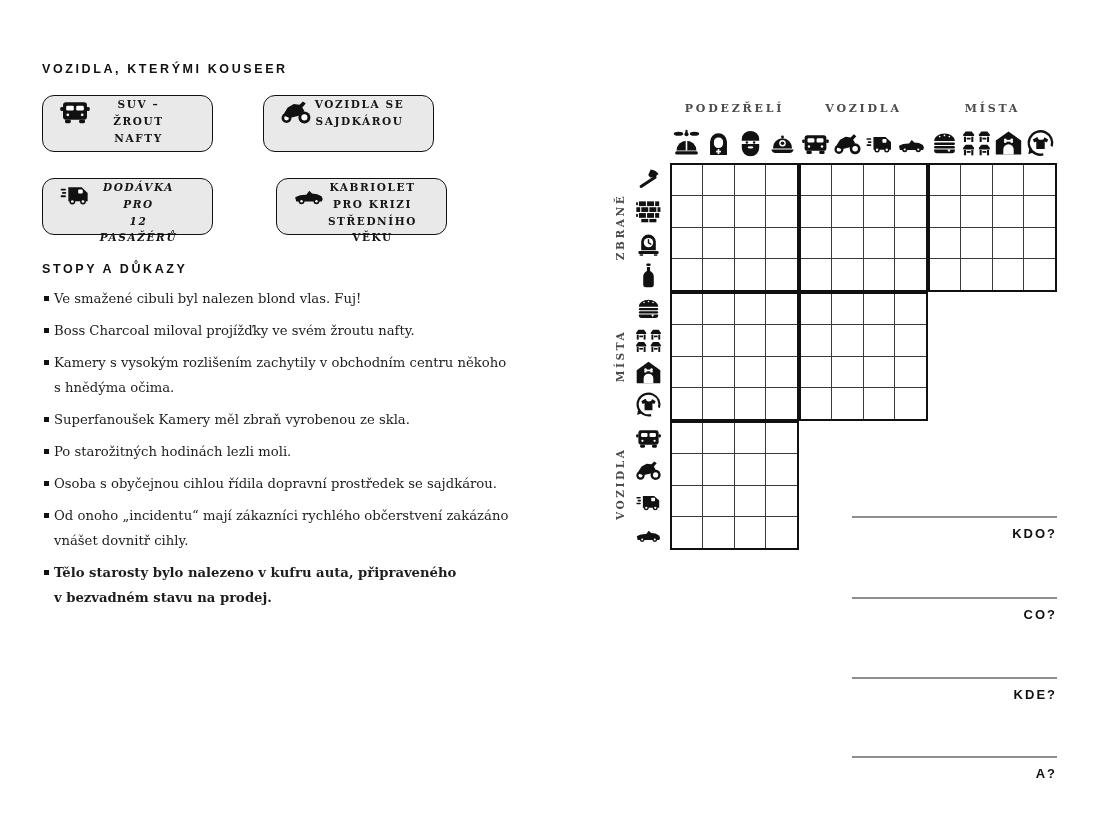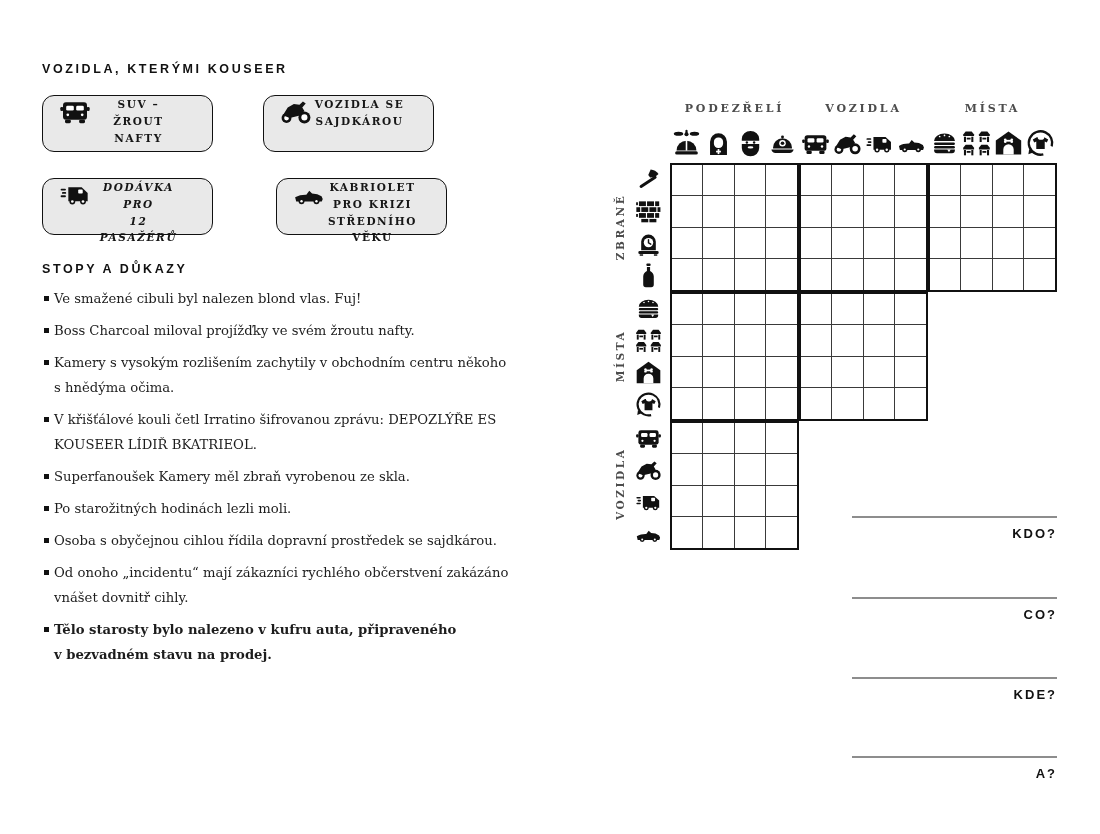--- a/index.html
+++ b/index.html
@@ -266,25 +266,20 @@
         <span class="cb"></span>
         <span class="clue-text">Boss Charcoal miloval projížďky ve svém žroutu nafty.</span>
       </div>
       <div class="clue">
         <span class="cb"></span>
         <span class="clue-text">Kamery s vysokým rozlišením zachytily v obchodním centru někoho
 s hnědýma očima.</span>
       </div>
       <div class="clue">
         <span class="cb"></span>
-        <span class="clue-text">V křišťálové kouli četl Irratino šifrovanou zprávu: DEPOZLÝŘE ES
-KOUSEER LÍDIŘ BKATRIEOL.</span>
-      </div>
-      <div class="clue">
-        <span class="cb"></span>
         <span class="clue-text">Superfanoušek Kamery měl zbraň vyrobenou ze skla.</span>
       </div>
       <div class="clue">
         <span class="cb"></span>
         <span class="clue-text">Po starožitných hodinách lezli moli.</span>
       </div>
       <div class="clue">
         <span class="cb"></span>
         <span class="clue-text">Osoba s obyčejnou cihlou řídila dopravní prostředek se sajdkárou.</span>
       </div>

